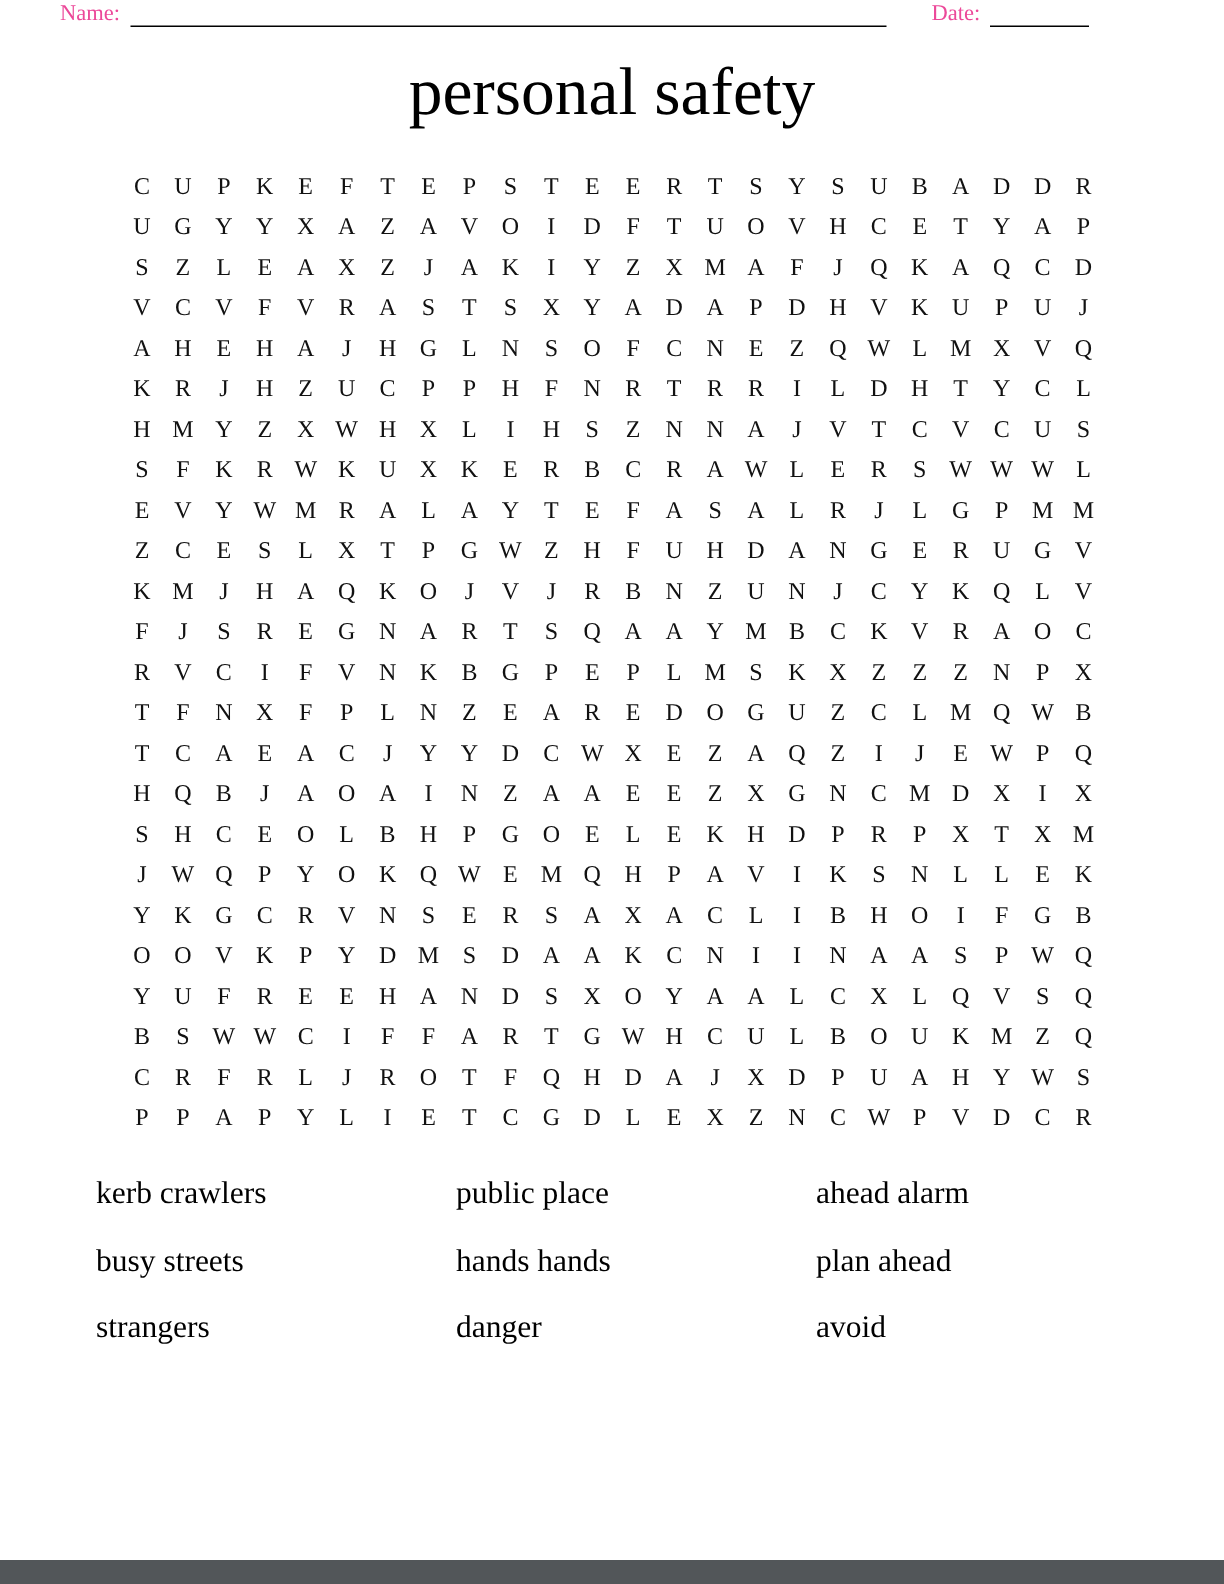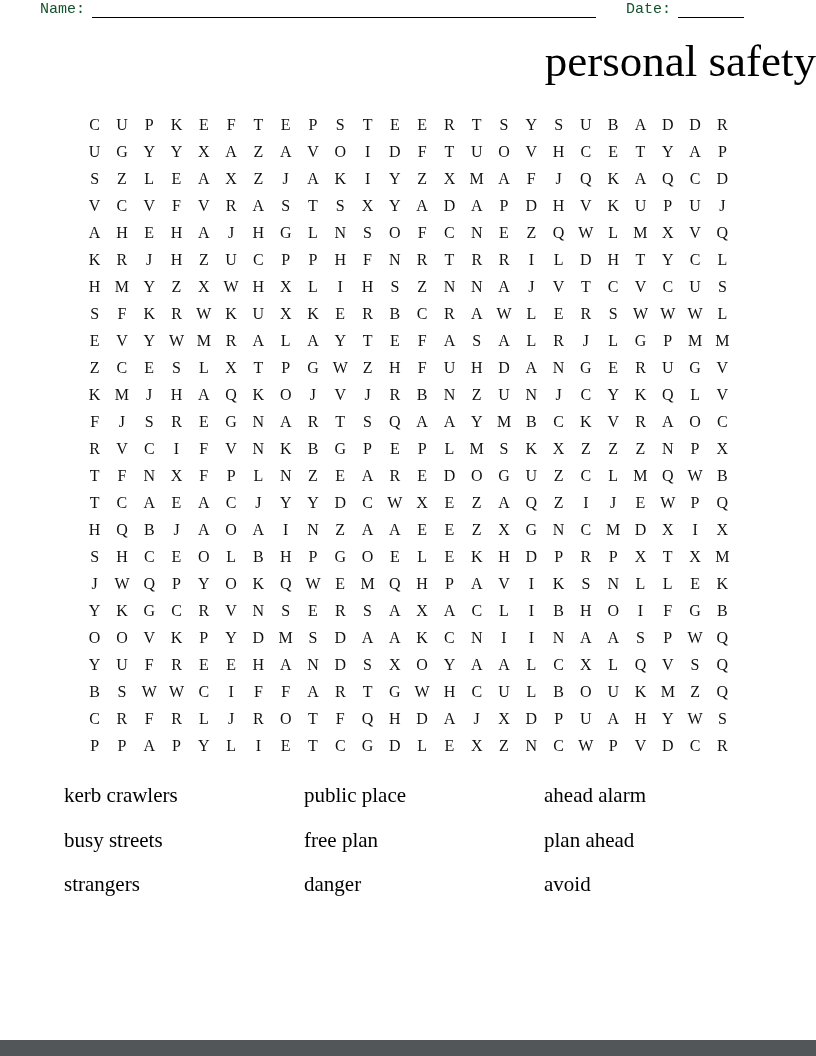--- a/index.html
+++ b/index.html
@@ -10,38 +10,38 @@
     overflow: hidden;
     font-family: "Liberation Serif", serif;
     color: #000000;
   }
   .header {
     position: absolute;
     top: 1px; left: 40px;
     width: 737px;
     display: flex;
     align-items: flex-end;
-    font-family: Liberation Mono, monospace;
+    font-family: Liberation Serif, serif;
     font-size: 15px;
     line-height: 17px;
-    color: #14532d;
+    color: #ec4899;
   }
   .fill-line {
     display: inline-block;
     border-bottom: 1px solid #000;
     height: 15px;
   }
   .name-line { width: 504px; margin-left: 7px; }
   .date-label { margin-left: 30px; }
   .date-line { width: 66px; margin-left: 7px; }
   .title {
     position: absolute;
     top: 32px; left: 0;
     width: 100%;
-    text-align: right;
+    text-align: center;
     font-size: 45px;
     line-height: 58px;
     font-family: "Liberation Serif", serif;
     font-weight: normal;
   }
   .letter-grid {
     position: absolute;
     top: 111px; left: 81px;
     width: 655px; height: 648px;
     display: grid;
@@ -662,20 +662,20 @@
     <span>D</span>
     <span>C</span>
     <span>R</span>
   </div>
 
 <div class="word-list">
     <div>kerb crawlers</div>
     <div>public place</div>
     <div>ahead alarm</div>
     <div>busy streets</div>
-    <div>free plan</div>
+    <div>hands hands</div>
     <div>plan ahead</div>
     <div>strangers</div>
     <div>danger</div>
     <div>avoid</div>
   </div>
 
 <div class="bottom-bar" style="background: rgb(82, 86, 89);"></div>
 
 </body></html>

